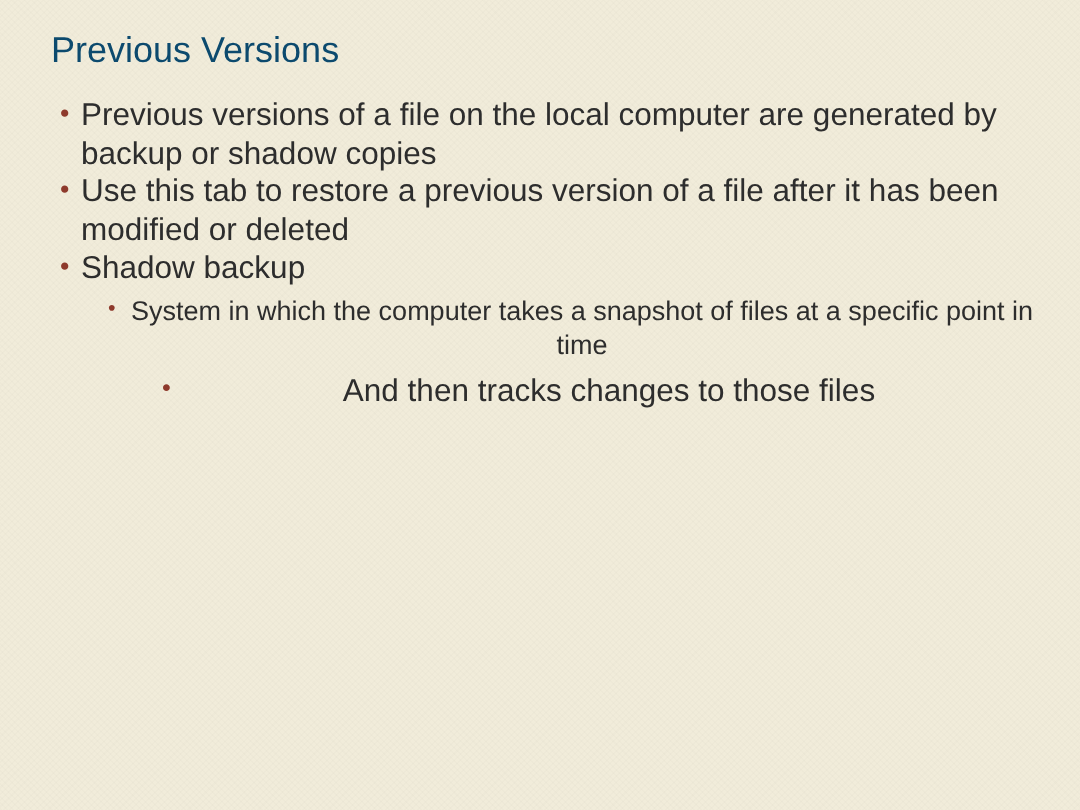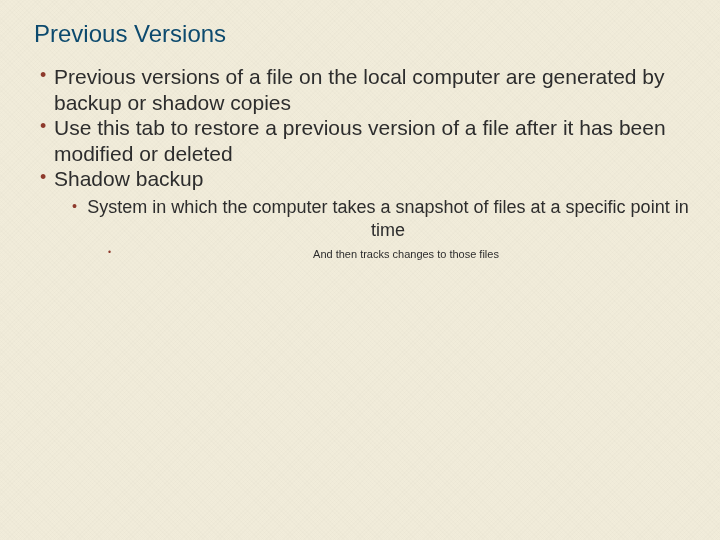--- a/index.html
+++ b/index.html
@@ -59,21 +59,21 @@
   }
   .lvl2 > li::before {
     content: "•";
     position: absolute;
     left: 0;
     top: 0.05em;
     color: #8e3a2c;
     font-size: 0.8em;
   }
   .lvl3 {
-    font-size: 11px;
+    font-size: 21px;
     line-height: 1.3;
     margin: 6px 0 0 0;
     padding-left: 22px;
   }
   .lvl3 > li {
     list-style: none;
     position: relative;
     padding-left: 14px;
     margin: 0;
   }

